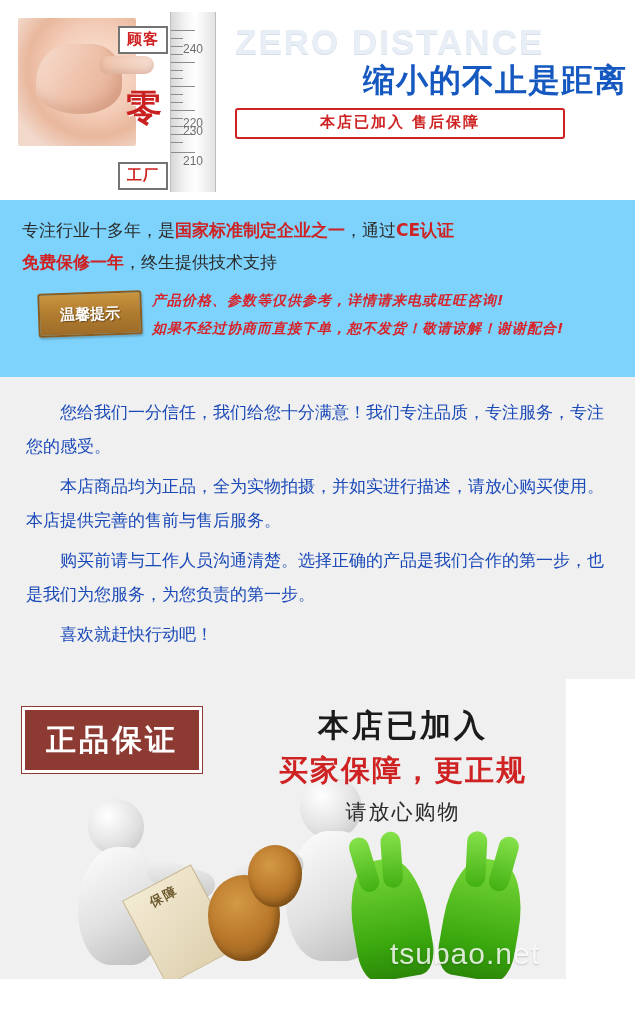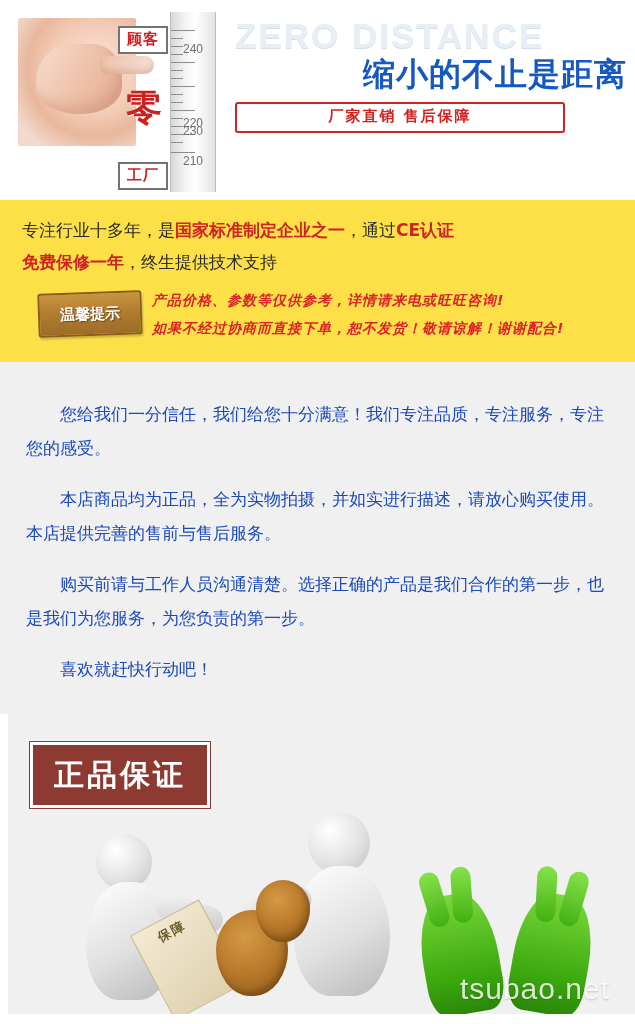--- a/index.html
+++ b/index.html
@@ -98,21 +98,21 @@
     font-size: 36px;
     font-weight: bold;
     color: #c92020;
     font-family: "DejaVu Sans", sans-serif;
     z-index: 5;
     text-shadow: 1px 1px 0 #fff;
   }
 
   .banner-right {
     position: absolute;
-    left: 235px; top: 14px;
+    left: 235px; top: 20px;
     width: 392px;
   }
   .zero-distance {
     font-family: "Liberation Sans", sans-serif;
     font-size: 35px;
     font-weight: bold;
     letter-spacing: 2px;
     color: #e8eef6;
     text-shadow: 0 1px 0 #d5dde8;
     line-height: 44px;
@@ -149,22 +149,22 @@
     font-size: 25px;
     font-weight: bold;
     color: #1b1b1b;
     letter-spacing: 0px;
     margin-top: 1px;
   }
 
   
   .info-block {
     width: 635px;
-    padding: 14px 22px 6px 22px;
-    background: #fde047;
+    padding: 14px 22px 21px 22px;
+    background: #7dd3fc;
   }
   .info-line {
     font-family: "DejaVu Sans", sans-serif;
     font-size: 17px;
     color: #2b2b2b;
     line-height: 32px;
     white-space: nowrap;
   }
   .info-line .em { color: #cf2222; font-weight: bold; }
   .info-line.indent { padding-left: 34px; }
@@ -207,36 +207,35 @@
     white-space: nowrap;
   }
 
   
   .promise {
     width: 635px;
     background: #f0f0f0;
     padding: 18px 26px 22px 26px;
   }
   .promise p {
-    margin: 17px 0 6px 0;
+    margin: 0 0 6px 0;
     font-family: "DejaVu Sans", sans-serif;
     font-size: 17px;
     line-height: 34px;
     color: #1a49b8;
     text-indent: 34px;
   }
 
   
   .bottom {
     position: relative;
-    width: 628px;
+    width: 566px;
     height: 300px;
     background: #f0f0f0;
     overflow: hidden;
-    margin-left: 8px;
   }
   .genuine-badge {
     position: absolute;
     left: 22px; top: 28px;
     width: 180px; height: 66px;
     background: #8c3a32;
     border: 3px solid #ffffff;
     box-shadow: 0 0 0 1px #8c3a32;
   }
   .genuine-badge span {
@@ -387,21 +386,21 @@
 
     <div class="tag tag-customer">顾客</div>
     <div class="big-zero">零</div>
     <div class="tag tag-factory">工厂</div>
   </div>
 
   <div class="banner-right">
     <div class="zero-distance">ZERO DISTANCE</div>
     <div class="cn-headline">缩小的不止是距离</div>
     <div class="red-box">
-      <div class="line1">厂家直销  售后保障</div>
+      <div class="line1">本店已加入  售后保障</div>
     </div>
   </div>
 </div>
 
 <div class="info-block">
   <div class="info-line">
     <span>专注行业十多年，是</span><span class="em">国家标准制定企业之一</span><span>，通过</span><span class="em">CE认证</span>
   </div>
   <div class="info-line">
     <span class="em">免费保修一年</span><span>，终生提供技术支持</span>
@@ -444,15 +443,20 @@
     <div class="fg-limb" style="left:232px; top:178px; width:72px; height:26px; transform:rotate(-12deg);"></div>
     <div class="shield" style="left:208px; top:196px; width:72px; height:86px;"></div>
     <div class="shield" style="left:248px; top:166px; width:54px; height:62px;"></div>
   </div>
 
   <div class="green-hands">
     <div class="gh left"></div>
     <div class="gh right"></div>
   </div>
 
+  <div class="bottom-text">
+    <div class="bt-l1">本店已加入</div>
+    <div class="bt-l2">买家保障，更正规</div>
+    <div class="bt-l3">请放心购物</div>
+  </div>
 
   <div class="watermark">tsubao.net</div>
 </div>
 
 </body></html>

